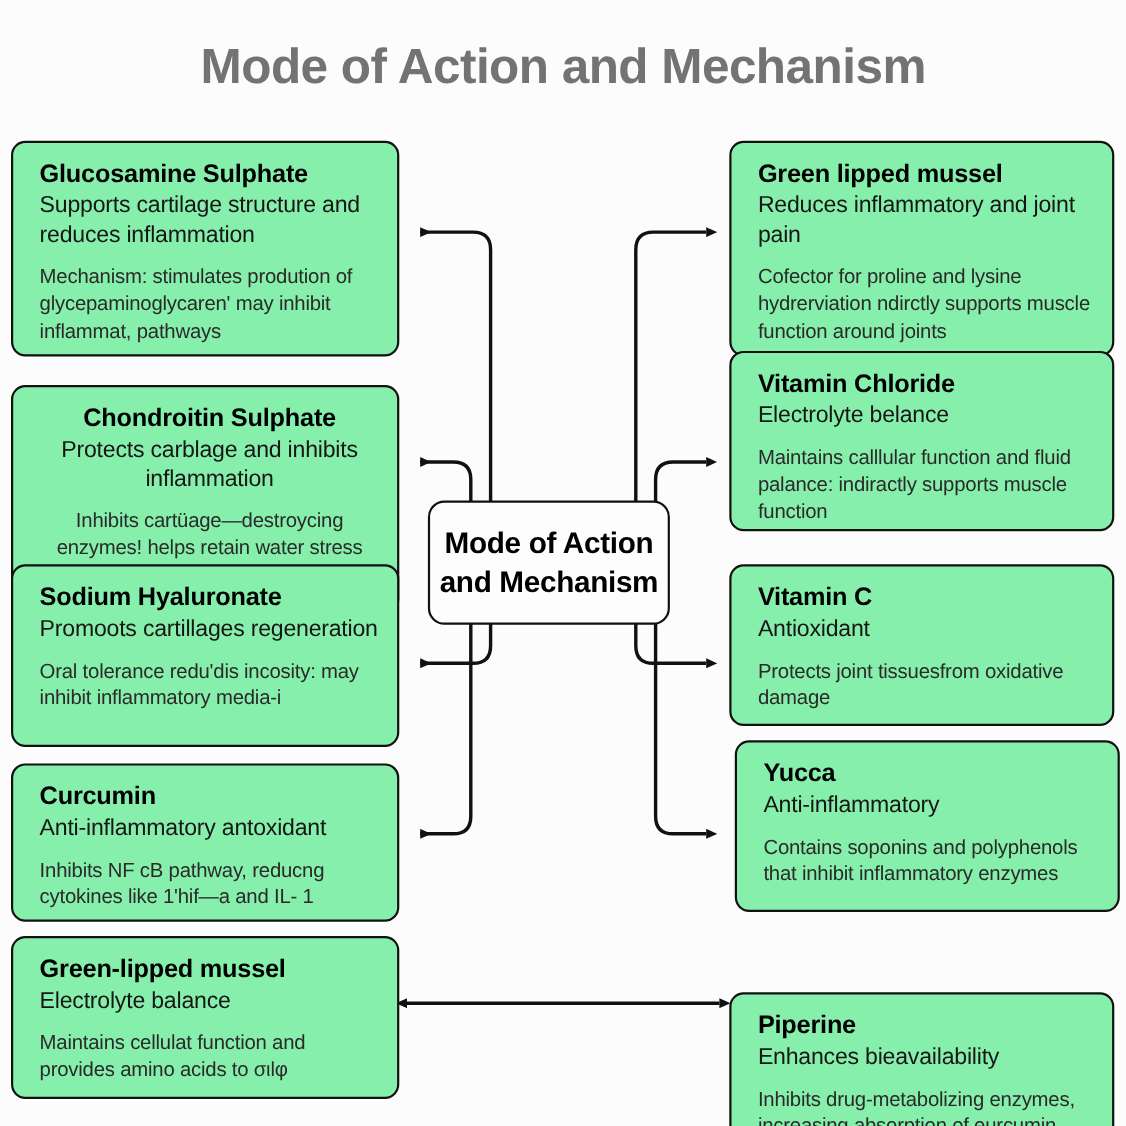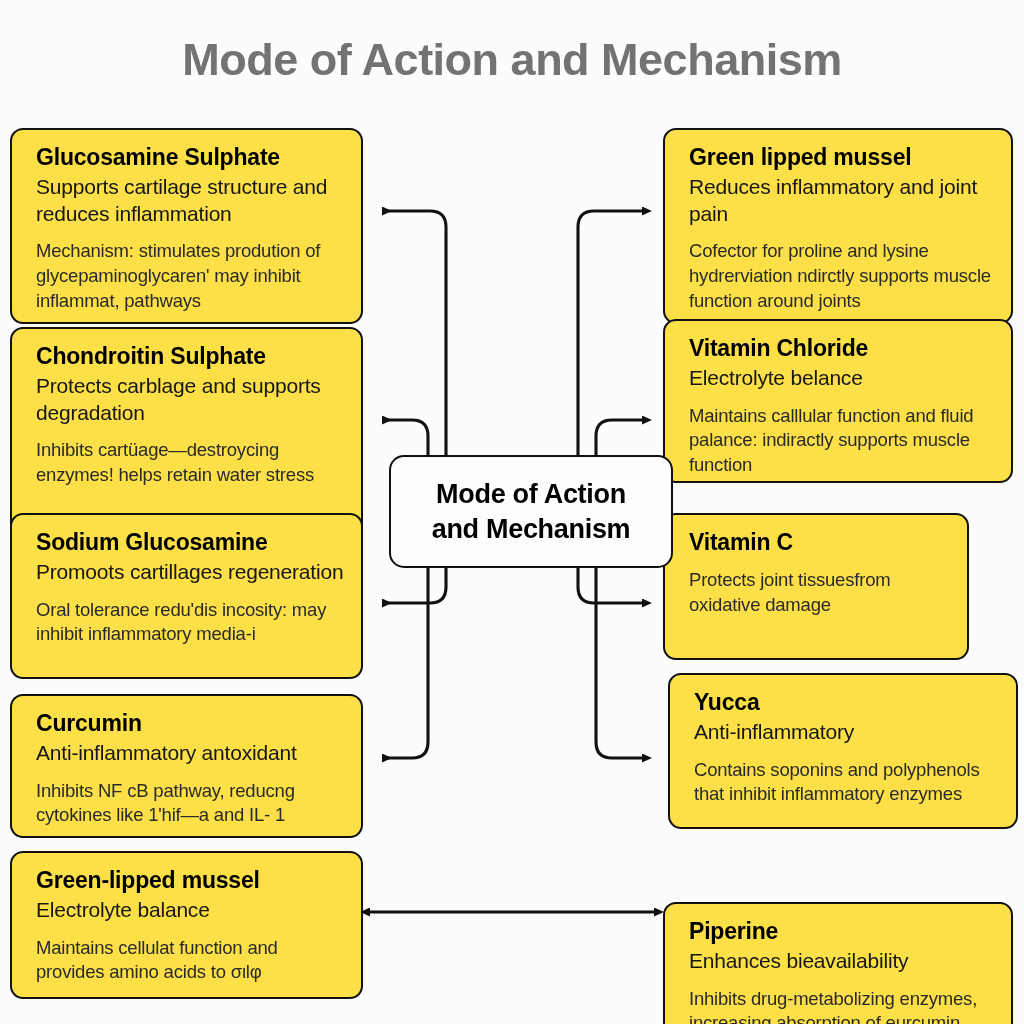--- a/index.html
+++ b/index.html
@@ -34,21 +34,21 @@
   #wires {
     position: absolute;
     left: 0;
     top: 0;
     width: 1024px;
     height: 1024px;
   }
   .node {
     position: absolute;
     box-sizing: border-box;
-    background: #fde047;
+    background: #86efac;
     border: 2.6px solid #111;
     border-radius: 13px;
     padding: 14px 16px 14px 24px;
   }
   .node .ttl {
     font-size: 23px;
     font-weight: bold;
     line-height: 1.18;
     color: #000;
     margin: 0 0 3px 0;
@@ -114,41 +114,41 @@
 
       <path d="M578,458 L578,227 Q578,211 594,211 L642,211" marker-end="url(#ah-r)"></path>
       <path d="M596,458 L596,436 Q596,420 612,420 L642,420" marker-end="url(#ah-r)"></path>
       <path d="M578,565 L578,587 Q578,603 594,603 L642,603" marker-end="url(#ah-r)"></path>
       <path d="M596,565 L596,742 Q596,758 612,758 L642,758" marker-end="url(#ah-r)"></path>
 
       <path d="M370,912 L654,912" marker-start="url(#ah-l)" marker-end="url(#ah-r)"></path>
     </g>
   </svg>
 
-  <div class="node center" style="left:389px; top:455px; width:284px; height:113px;">
+  <div class="node center" style="left:389px; top:455px; width:220px; height:113px;">
     <div class="ctitle">
       <div>Mode of Action</div>
       <div>and Mechanism</div>
     </div>
   </div>
 
   <div class="node" style="left:10px; top:128px; width:353px; height:196px;">
     <p class="ttl">Glucosamine Sulphate</p>
     <p class="sub">Supports cartilage structure and reduces inflammation</p>
     <p class="mech">Mechanism: stimulates prodution of glycepaminoglycaren' may inhibit inflammat, pathways</p>
   </div>
 
-  <div class="node" style="left:10px; top:327px; width:353px; height:208px;">
+  <div class="node" style="left:10px; top:350px; width:353px; height:208px;text-align:center;">
     <p class="ttl">Chondroitin Sulphate</p>
-    <p class="sub">Protects carblage and supports degradation</p>
+    <p class="sub">Protects carblage and inhibits inflammation</p>
     <p class="mech">Inhibits cartüage—destroycing enzymes! helps retain water stress</p>
   </div>
 
   <div class="node" style="left:10px; top:513px; width:353px; height:166px;">
-    <p class="ttl">Sodium Glucosamine</p>
+    <p class="ttl">Sodium Hyaluronate</p>
     <p class="sub">Promoots cartillages regeneration</p>
     <p class="mech">Oral tolerance redu'dis incosity: may inhibit inflammatory media-i</p>
   </div>
 
   <div class="node" style="left:10px; top:694px; width:353px; height:144px;">
     <p class="ttl">Curcumin</p>
     <p class="sub">Anti-inflammatory antoxidant</p>
     <p class="mech">Inhibits NF cB pathway, reducng cytokines like 1'hif—a and IL- 1</p>
   </div>
 
@@ -163,22 +163,23 @@
     <p class="sub">Reduces inflammatory and joint pain</p>
     <p class="mech">Cofector for proline and lysine hydrerviation ndirctly supports muscle function around joints</p>
   </div>
 
   <div class="node" style="left:663px; top:319px; width:350px; height:164px;">
     <p class="ttl">Vitamin Chloride</p>
     <p class="sub">Electrolyte belance</p>
     <p class="mech">Maintains calllular function and fluid palance: indiractly supports muscle function</p>
   </div>
 
-  <div class="node" style="left:663px; top:513px; width:306px; height:147px;">
+  <div class="node" style="left:663px; top:513px; width:350px; height:147px;">
     <p class="ttl">Vitamin C</p>
+    <p class="sub">Antioxidant</p>
     <p class="mech">Protects joint tissuesfrom oxidative damage</p>
   </div>
 
   <div class="node" style="left:668px; top:673px; width:350px; height:156px;">
     <p class="ttl">Yucca</p>
     <p class="sub">Anti-inflammatory</p>
     <p class="mech">Contains soponins and polyphenols that inhibit inflammatory enzymes</p>
   </div>
 
   <div class="node" style="left:663px; top:902px; width:350px; height:148px;">

